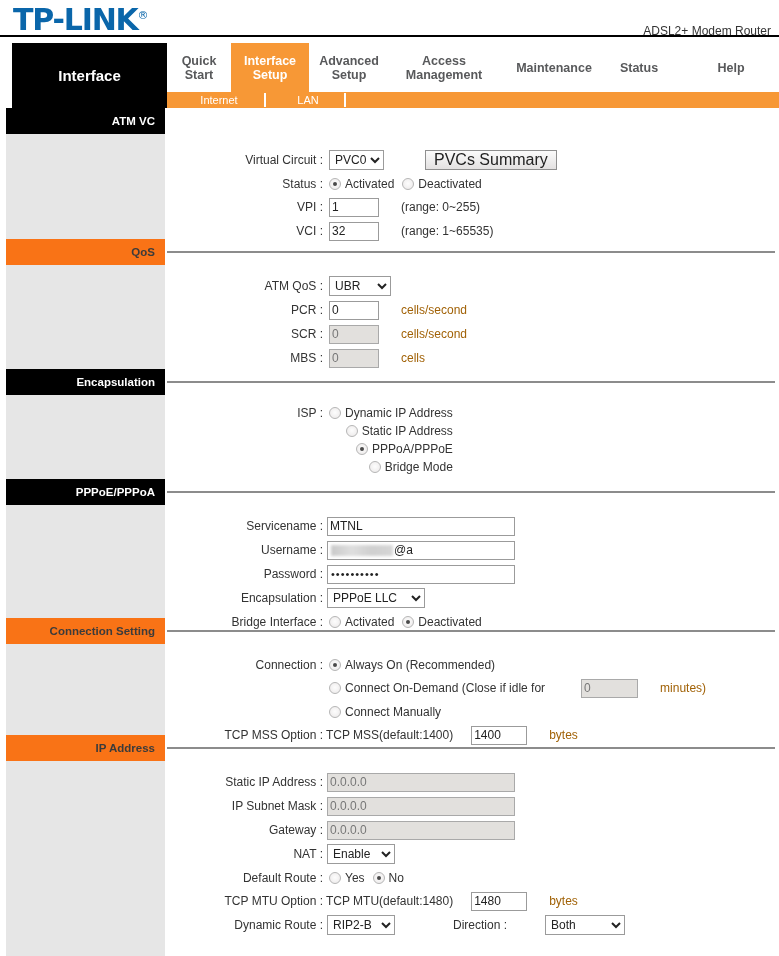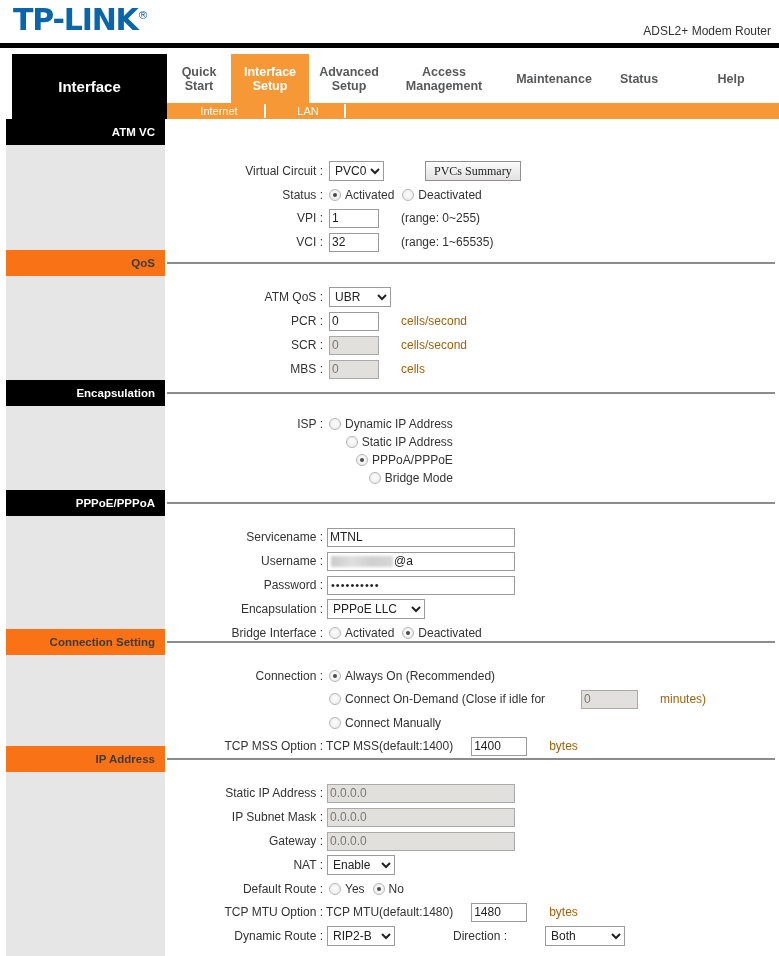--- a/index.html
+++ b/index.html
@@ -6,22 +6,22 @@
   html, body {
     margin: 0; padding: 0;
     background: #ffffff;
     font-family: "Liberation Sans", sans-serif;
   }
   body { width: 779px; height: 956px; overflow: hidden; position: relative; }
 
   
   .header {
     position: relative;
-    height: 48px;
-    border-bottom: 5px solid #000000;
+    height: 37px;
+    border-bottom: 2px solid #000000;
     padding-left: 47px;
   }
   .logo {
     position: absolute;
     left: 13px; top: 2px;
     font-size: 30px;
     font-weight: bold;
     letter-spacing: -1.2px;
     color: #0a66aa;
     font-family: "DejaVu Sans", sans-serif;
@@ -200,22 +200,22 @@
     padding: 0 1px;
     outline: none;
     -moz-appearance: none;
   }
   .sel-s { width: 55px; }
   .sel-m { width: 62px; }
   .sel-l { width: 68px; }
   .sel-xl { width: 98px; }
 
   .btn {
-    font-family: Liberation Serif, serif;
-    font-size: 12px;
+    font-family: Liberation Sans, sans-serif;
+    font-size: 16px;
     height: 20px;
     padding: 0 8px;
     border: 1px solid #8f8f8f;
     background: linear-gradient(#fbfbfb, #e3e1e1);
     color: #222222;
     cursor: pointer;
   }
 
   .radio-group { display: flex; align-items: center; }
   .radio-opt {

